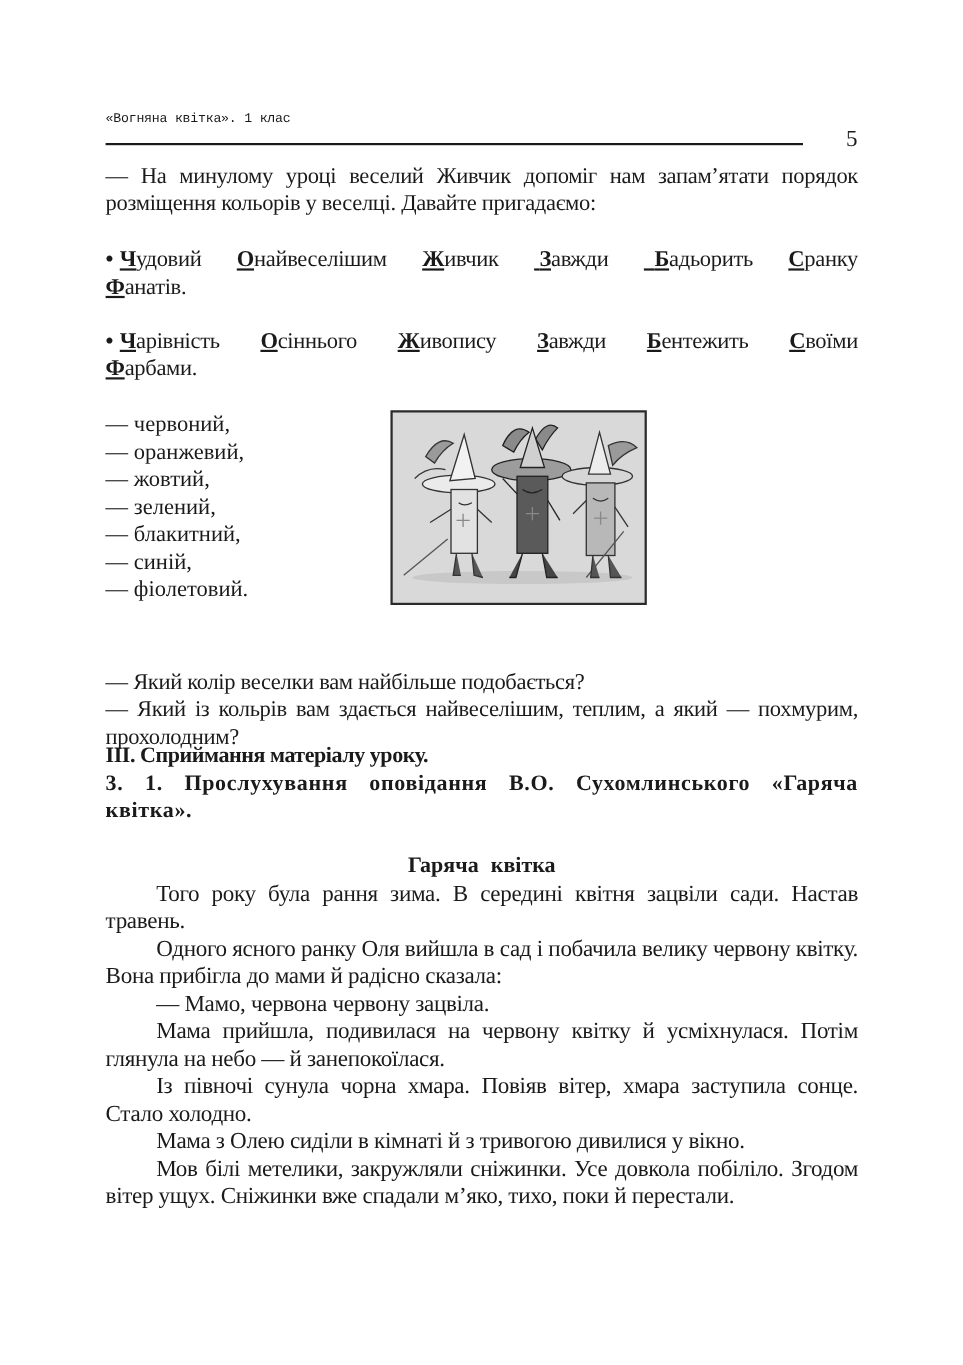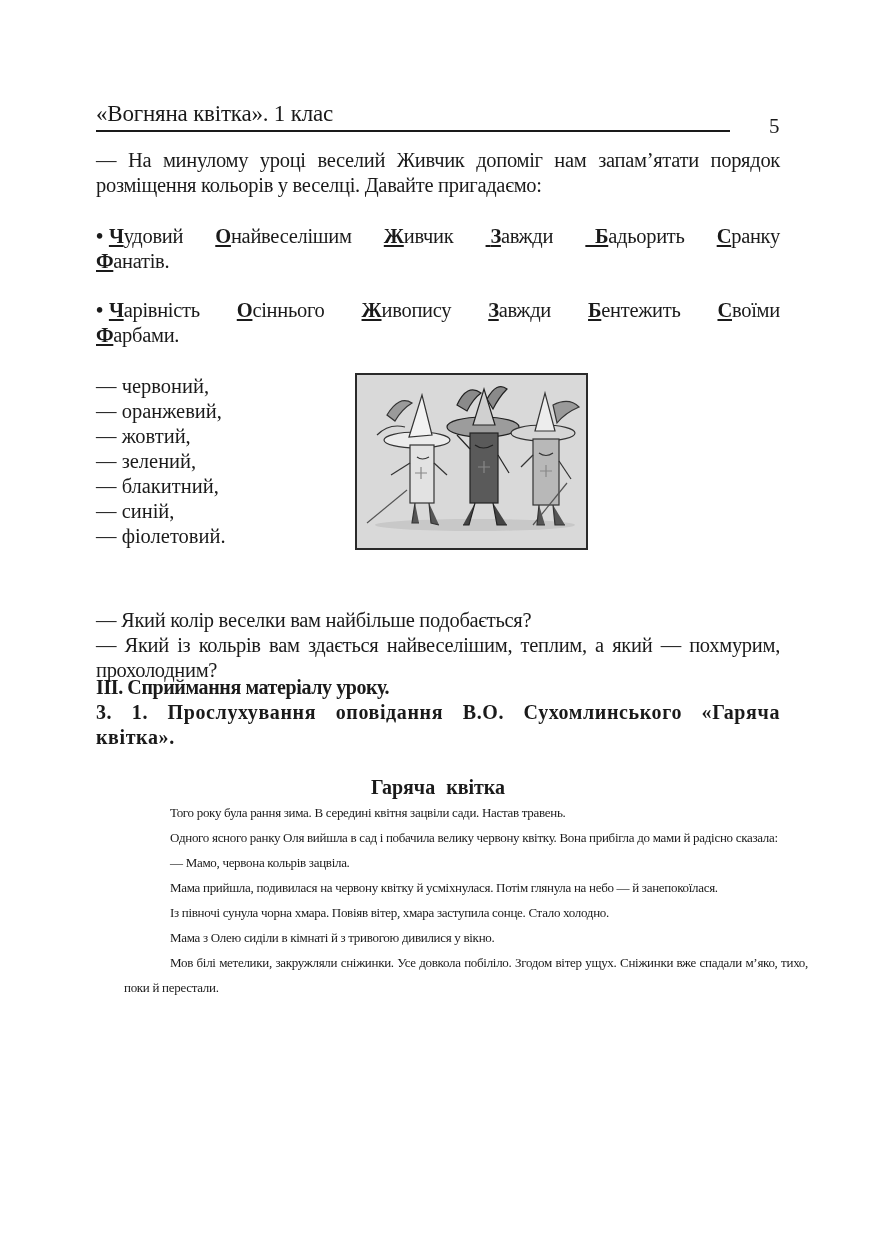--- a/index.html
+++ b/index.html
@@ -2,21 +2,21 @@
 <html><head>
 <meta charset="utf-8">
 <style>
   html, body { margin: 0; padding: 0; background: #ffffff; }
   body {
     width: 875px; height: 1241px; position: relative; overflow: hidden;
     font-family: "Liberation Serif", "DejaVu Serif", serif;
     color: #1a1a1a;
   }
   .abs { position: absolute; }
-  .header-title { left: 96px; top: 101px; font-size: 23px; letter-spacing: -0.2px; }
+  .header-title { left: 96px; top: 101px; font-size: 12px; letter-spacing: -0.2px; font-family: Liberation Mono, monospace; }
   .header-rule { left: 96px; top: 130px; width: 634px; height: 2px; background: #1a1a1a; }
   .page-number { left: 769px; top: 114px; font-size: 21px; }
 
   .para {
     position: absolute; left: 96px; width: 684px;
     font-size: 20.5px; line-height: 25px; text-align: justify;
     letter-spacing: -0.3px;
   }
   .intro { top: 148px; }
 
@@ -39,21 +39,21 @@
 
   .questions { top: 566px; margin-top: 42px; }
   .q-line { display: block; }
 
   .section-head { position: absolute; left: 96px; width: 684px; font-weight: bold; font-size: 20px; line-height: 25px; letter-spacing: -0.4px; }
   .sec3 { top: 675px; }
   .sec31 { top: 700px; text-align: justify; letter-spacing: 0.6px; }
 
   .story-title { position: absolute; left: 96px; width: 684px; top: 775px; text-align: center; font-weight: bold; font-size: 20px; line-height: 25px; word-spacing: 6px; }
 
-  .story { position: absolute; left: 96px; width: 684px; top: 800px; font-size: 13px; line-height: 25px; letter-spacing: -0.3px; margin-left: 28px; }
+  .story { position: absolute; left: 96px; width: 684px; top: 800px; font-size: 21px; line-height: 25px; letter-spacing: -0.3px; }
   .story p { margin: 0; text-align: justify; text-indent: 46px; }
 </style>
 </head>
 <body>
 
 <div class="abs header-title">«Вогняна квітка». 1 клас</div>
 <div class="abs header-rule"></div>
 <div class="abs page-number">5</div>
 
 <div class="para intro">— На минулому уроці веселий Живчик допоміг нам запам’ятати порядок розміщення кольорів у веселці. Давайте пригадаємо:</div>
@@ -147,18 +147,18 @@
   <span class="q-line">— Який із кольрів вам здається найвеселішим, теплим, а який — похмурим, прохолодним?</span>
 </div>
 
 <div class="section-head sec3">III.  Сприймання матеріалу уроку.</div>
 <div class="section-head sec31">3. 1. Прослухування оповідання В.О. Сухомлинського «Гаряча квітка».</div>
 
 <div class="story-title">Гаряча  квітка</div>
 <div class="story">
   <p>Того року була рання зима. В середині квітня зацвіли сади. Настав травень.</p>
   <p>Одного ясного ранку Оля вийшла в сад і побачила велику червону квітку. Вона прибігла до мами й радісно сказала:</p>
-  <p>— Мамо, червона кольрів зацвіла.</p>
+  <p>— Мамо, червона червону зацвіла.</p>
   <p>Мама прийшла, подивилася на червону квітку й усміхнулася. Потім глянула на небо — й занепокоїлася.</p>
   <p>Із півночі сунула чорна хмара. Повіяв вітер, хмара заступила сонце. Стало холодно.</p>
   <p>Мама з Олею сиділи в кімнаті й з тривогою дивилися у вікно.</p>
   <p>Мов білі метелики, закружляли сніжинки. Усе довкола побіліло. Згодом вітер ущух. Сніжинки вже спадали м’яко, тихо, поки й перестали.</p>
 </div>
 
 </body></html>

